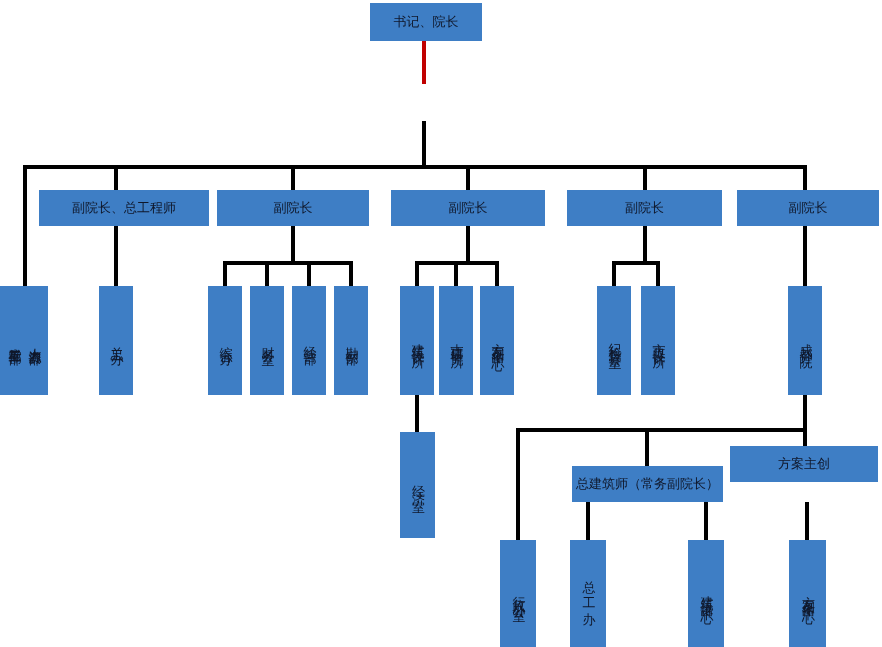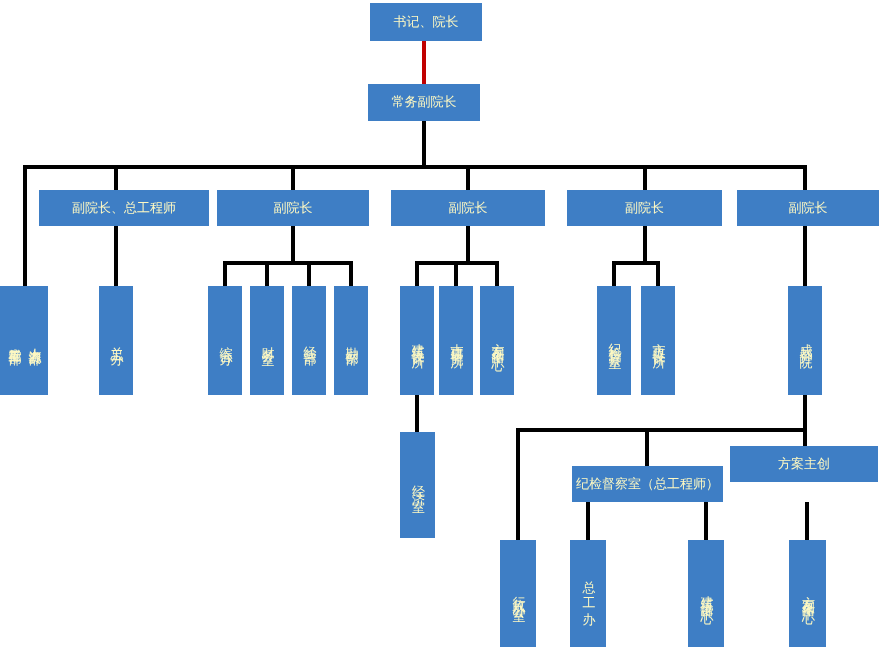--- a/index.html
+++ b/index.html
@@ -11,21 +11,21 @@
     position: relative;
     width: 882px;
     height: 647px;
     background: #ffffff;
     overflow: hidden;
     font-family: "Liberation Sans", sans-serif;
   }
   .node {
     position: absolute;
     background: #3E7EC5;
-    color: #fef9c3;
+    color: #0f172a;
     font-size: 13px;
     line-height: 1.15;
     display: flex;
     align-items: center;
     justify-content: center;
     box-sizing: border-box;
     text-align: center;
     white-space: nowrap;
   }
   .v {
@@ -92,21 +92,20 @@
   <div class="ln" style="left:803px;top:395px;width:4px;height:71px"></div>
   <div class="ln" style="left:516px;top:428px;width:291px;height:4px"></div>
   <div class="ln" style="left:516px;top:428px;width:4px;height:112px"></div>
   <div class="ln" style="left:645px;top:428px;width:4px;height:38px"></div>
 
   <div class="ln" style="left:586px;top:502px;width:4px;height:38px"></div>
   <div class="ln" style="left:704px;top:502px;width:4px;height:38px"></div>
   <div class="ln" style="left:805px;top:502px;width:4px;height:38px"></div>
 
   <div class="node" style="left:370px;top:3px;width:112px;height:38px">书记、院长</div>
-  <div class="node" style="left:368px;top:84px;width:112px;height:37px">常务副院长</div>
 
   <div class="node" style="left:39px;top:190px;width:170px;height:36px">副院长、总工程师</div>
   <div class="node" style="left:217px;top:190px;width:152px;height:36px">副院长</div>
   <div class="node" style="left:391px;top:190px;width:154px;height:36px">副院长</div>
   <div class="node" style="left:567px;top:190px;width:155px;height:36px">副院长</div>
   <div class="node" style="left:737px;top:190px;width:142px;height:36px">副院长</div>
 
   <div class="node pair" style="left:0px;top:286px;width:48px;height:109px">
     <span class="vcol">党群工作部</span>
     <span class="vcol">人力资源部</span>
@@ -118,21 +117,21 @@
   <div class="node v" style="left:334px;top:286px;width:34px;height:109px">勘察部</div>
   <div class="node v" style="left:400px;top:286px;width:34px;height:109px">建筑设计所</div>
   <div class="node v" style="left:439px;top:286px;width:34px;height:109px">古建研究所</div>
   <div class="node v" style="left:480px;top:286px;width:34px;height:109px">方案创作中心</div>
   <div class="node v" style="left:597px;top:286px;width:34px;height:109px">纪检督察室</div>
   <div class="node v" style="left:641px;top:286px;width:34px;height:109px">市政设计所</div>
   <div class="node v sp-sm" style="left:788px;top:286px;width:34px;height:109px">成都分院</div>
 
   <div class="node v sp-md" style="left:400px;top:432px;width:35px;height:106px">经济室</div>
 
-  <div class="node" style="left:572px;top:466px;width:151px;height:36px">纪检督察室（总工程师）</div>
+  <div class="node" style="left:572px;top:466px;width:151px;height:36px">总建筑师（常务副院长）</div>
   <div class="node" style="left:730px;top:446px;width:148px;height:36px">方案主创</div>
 
   <div class="node v" style="left:500px;top:540px;width:36px;height:107px">行政办公室</div>
   <div class="node v sp-lg" style="left:570px;top:540px;width:36px;height:107px">总工办</div>
   <div class="node v" style="left:688px;top:540px;width:36px;height:107px">建筑设计中心</div>
   <div class="node v" style="left:789px;top:540px;width:37px;height:107px">方案创作中心</div>
 
 </div>
 
 </body></html>

